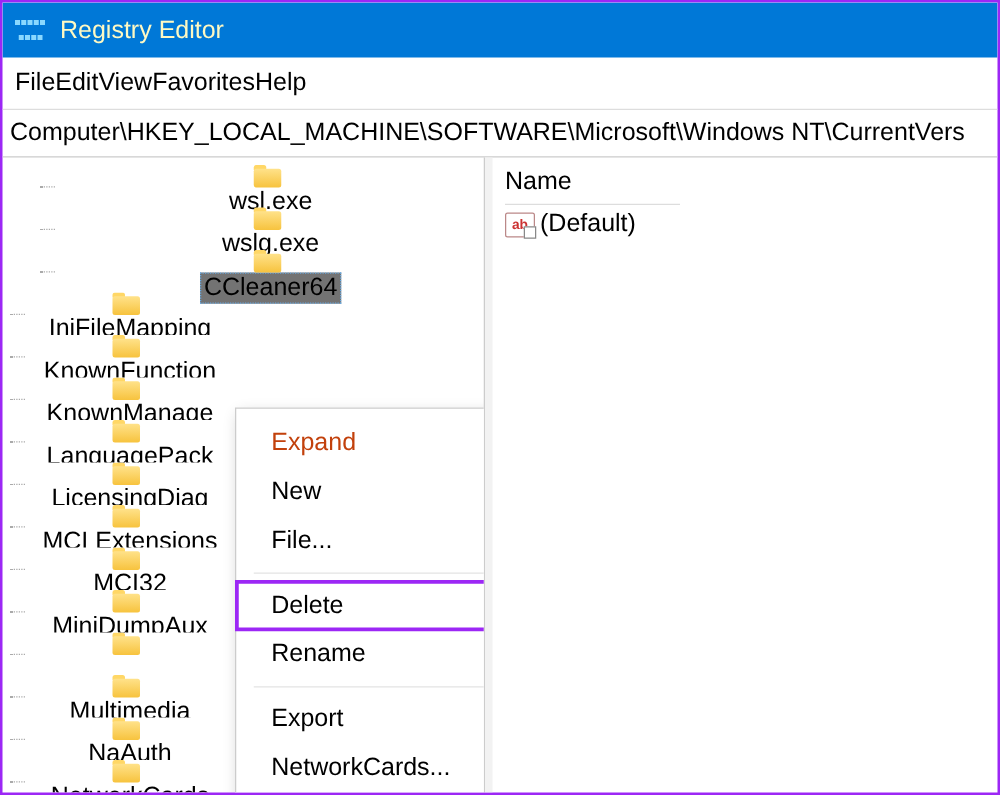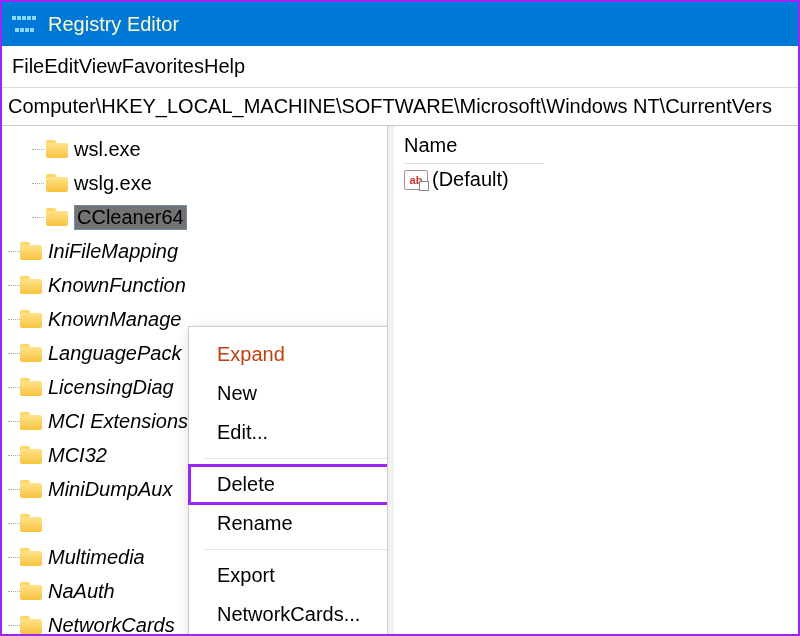--- a/index.html
+++ b/index.html
@@ -6,27 +6,27 @@
 body { width: 800px; height: 636px; overflow: hidden; background: #fff; border: 2px solid #9c27f5; }
 .titlebar { background: #0078d7; color: #fef9c3; height: 44px; display: flex; align-items: center; padding: 0 10px; font-size: 20px; }
 .titlebar-icon { width: 24px; height: 24px; margin-right: 12px; display: flex; flex-wrap: wrap; gap: 1px; align-items: center; justify-content: center; }
 .titlebar-icon .sq { width: 4px; height: 4px; background: #89d8ff; }
 .menubar { height: 42px; display: flex; align-items: center; padding: 0 10px; font-size: 20px; border-bottom: 1px solid #ddd; }
 .menubar span { cursor: default; }
 .addressbar { height: 38px; display: flex; align-items: center; padding: 0 6px; font-size: 20px; border-bottom: 1px solid #ccc; white-space: nowrap; overflow: hidden; }
 .content { display: flex; height: calc(636px - 44px - 42px - 38px - 4px); }
 .tree { width: 386px; border-right: 1px solid #ccc; position: relative; padding-top: 6px; overflow: hidden; }
 .tree-inner { position: relative; }
-.tree-item { display: flex; align-items: center; height: 34px; font-size: 20px; position: relative; }
+.tree-item { display: flex; align-items: center; height: 34px; font-size: 20px; position: relative; flex-direction: column; }
 .folder-icon { width: 22px; height: 18px; margin-right: 6px; position: relative; flex-shrink: 0; }
 .folder-icon::before { content: ""; position: absolute; top: 0; left: 0; width: 10px; height: 4px; background: #ffd766; border-radius: 2px 2px 0 0; }
 .folder-icon::after { content: ""; position: absolute; top: 3px; left: 0; width: 22px; height: 15px; background: linear-gradient(#ffe28a, #f7c33e); border-radius: 2px; }
 .tree-item.selected .label { background: #737373; border: 1px dotted #6aa9e0; padding: 0 2px; text-align: center; }
 .tree-item.level1 { padding-left: 44px; }
-.tree-item.level0 { padding-left: 18px; font-style: italic; }
+.tree-item.level0 { padding-left: 18px; }
 .tree-item.partial { overflow: hidden; white-space: nowrap; width: 186px; }
 .right-pane { flex: 1; padding: 6px 10px; border-left: 6px solid #f2f2f2; }
 .col-header { font-size: 20px; padding: 2px 0 6px; border-bottom: 1px solid #ddd; width: 140px; }
 .value-row { display: flex; align-items: center; margin-top: 4px; font-size: 20px; }
 .ab-icon { width: 24px; height: 20px; margin-right: 4px; border: 1px solid #b88; background: #fff; display: flex; align-items: center; justify-content: center; font-size: 11px; color: #c33; font-weight: bold; border-radius: 2px; position: relative; }
 .ab-icon::after { content: ""; position: absolute; right: -2px; bottom: -2px; width: 8px; height: 8px; background: #fff; border: 1px solid #888; }
 .context-menu { position: absolute; left: 186px; top: 200px; width: 280px; background: #fff; border: 1px solid #ccc; box-shadow: 2px 4px 12px rgba(0,0,0,0.2); padding: 8px 0; font-size: 20px; z-index: 10; }
 .cm-item { padding: 8px 28px; display: flex; align-items: center; justify-content: space-between; cursor: default; }
 .cm-item.disabled { color: #c2410c; }
 .cm-sep { height: 1px; background: #e4e4e4; margin: 6px 14px; }
@@ -144,21 +144,21 @@
 
     <div class="context-menu">
       <div class="cm-item disabled">
         <span>Expand</span>
       </div>
       <div class="cm-item">
         <span>New</span>
 
       </div>
       <div class="cm-item">
-        <span>Edit...</span>
+        <span>File...</span>
       </div>
       <div class="cm-sep"></div>
       <div class="cm-item highlighted">
         <span>Delete</span>
       </div>
       <div class="cm-item">
         <span>Rename</span>
       </div>
       <div class="cm-sep"></div>
       <div class="cm-item">

